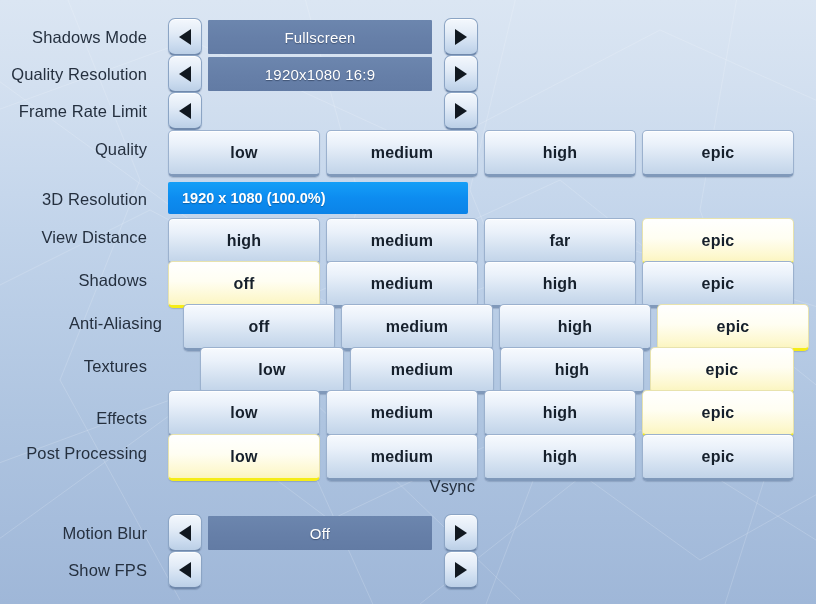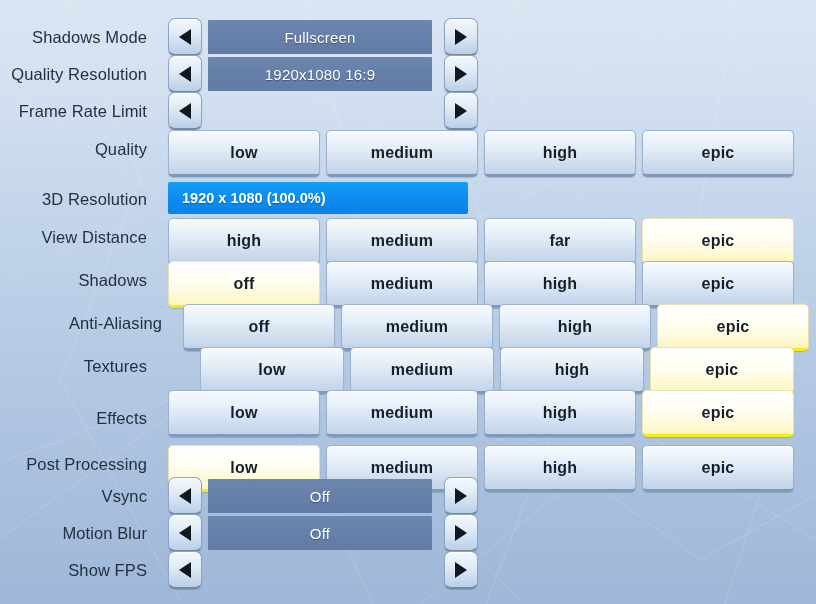--- a/index.html
+++ b/index.html
@@ -295,32 +295,32 @@
       <div class="label">Effects</div>
       <div class="controls">
         <div class="seg-wrap">
           <div class="seg">low</div>
           <div class="seg">medium</div>
           <div class="seg">high</div>
           <div class="seg selected">epic</div>
         </div>
       </div>
     </div>
-    <div class="row" style="top: 445px; justify-content: flex-end;">
+    <div class="row" style="top: 434px; justify-content: flex-end;">
       <div class="label">Post Processing</div>
       <div class="controls">
         <div class="seg-wrap">
           <div class="seg selected">low</div>
           <div class="seg">medium</div>
           <div class="seg">high</div>
           <div class="seg">epic</div>
         </div>
       </div>
     </div>
-    <div class="row" style="top: 477px;">
+    <div class="row" style="top: 477px; flex-direction: column;">
       <div class="label">Vsync</div>
       <div class="controls">
         <div class="arrow-btn left">
           <span class="tri l"></span>
         </div>
         <div class="value-bar">Off</div>
         <div class="arrow-btn right">
           <span class="tri r"></span>
         </div>
       </div>

